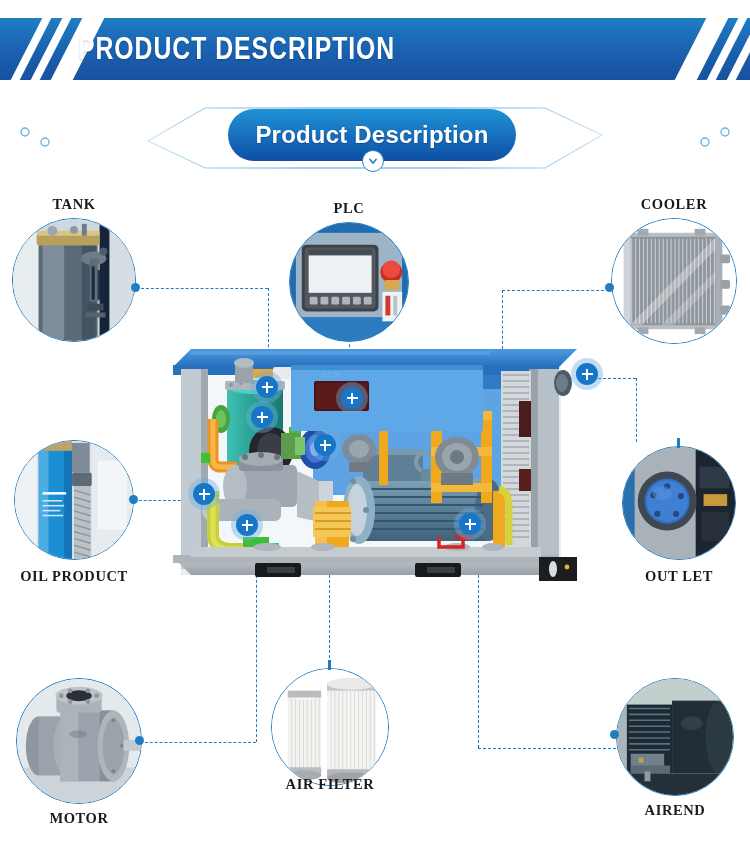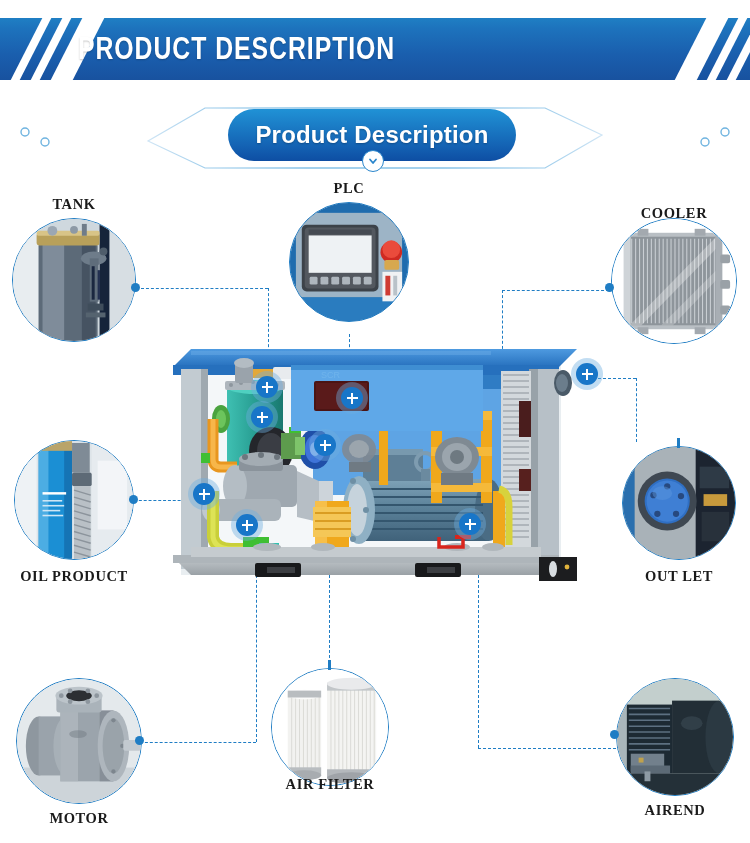--- a/index.html
+++ b/index.html
@@ -257,21 +257,21 @@
       <circle cx="92" cy="33" r="4" fill="#4f5d6b"></circle>
       <rect x="76" y="86" width="16" height="7" fill="#3f4d5b"></rect>
       <rect x="74" y="95" width="20" height="5" fill="#55636f"></rect>
       <rect x="80" y="48" width="3" height="34" fill="#1a2740"></rect>
       <rect x="86" y="52" width="2.4" height="30" fill="#223050"></rect>
     </svg>
   </div>
   <div class="rim-dot" style="left:119px; top:65px;"></div>
 </div>
 
-<div class="node" style="left:289px; top:202px; width:120px; height:120px;">
+<div class="node" style="left:289px; top:222px; width:120px; height:120px;">
   <div class="node-label" style="top:-22px;">PLC</div>
   <div class="node-photo" style="width:120px; height:120px;">
     <svg class="photo-inner" viewBox="0 0 120 120" preserveAspectRatio="xMidYMid slice">
       <rect width="120" height="120" fill="#1f6cae"></rect>
       <rect x="6" y="10" width="108" height="86" fill="#9db4c6"></rect>
       <rect x="6" y="96" width="108" height="24" fill="#2a7cbf"></rect>
 
       <rect x="12" y="22" width="78" height="68" rx="5" fill="#3c4249"></rect>
       <rect x="15" y="25" width="72" height="62" rx="4" fill="#53585f"></rect>
       <rect x="19" y="33" width="64" height="38" fill="#eef2f4"></rect>
@@ -289,21 +289,21 @@
       <rect x="96" y="58" width="15" height="10" rx="2" fill="#d7a84e"></rect>
 
       <rect x="94" y="70" width="20" height="30" fill="#f0f2f4"></rect>
       <rect x="97" y="74" width="5" height="20" fill="#cf3b33"></rect>
       <rect x="105" y="74" width="4" height="20" fill="#b9c2c9"></rect>
     </svg>
   </div>
 </div>
 
 <div class="node" style="left:611px; top:218px; width:126px; height:126px;">
-  <div class="node-label" style="top:-22px;margin-top:9px;">COOLER</div>
+  <div class="node-label" style="top:-22px;">COOLER</div>
   <div class="node-photo" style="width:126px; height:126px;">
     <svg class="photo-inner" viewBox="0 0 126 126" preserveAspectRatio="xMidYMid slice">
       <rect width="126" height="126" fill="#ffffff"></rect>
 
       <rect x="12" y="14" width="100" height="98" fill="#b9bfc4"></rect>
       <rect x="18" y="18" width="88" height="90" fill="#8e959b"></rect>
 
       <g stroke="#c9ced3" stroke-width="1.1">
         <line x1="20" y1="20" x2="20" y2="106"></line>
           <line x1="24" y1="20" x2="24" y2="106"></line>

